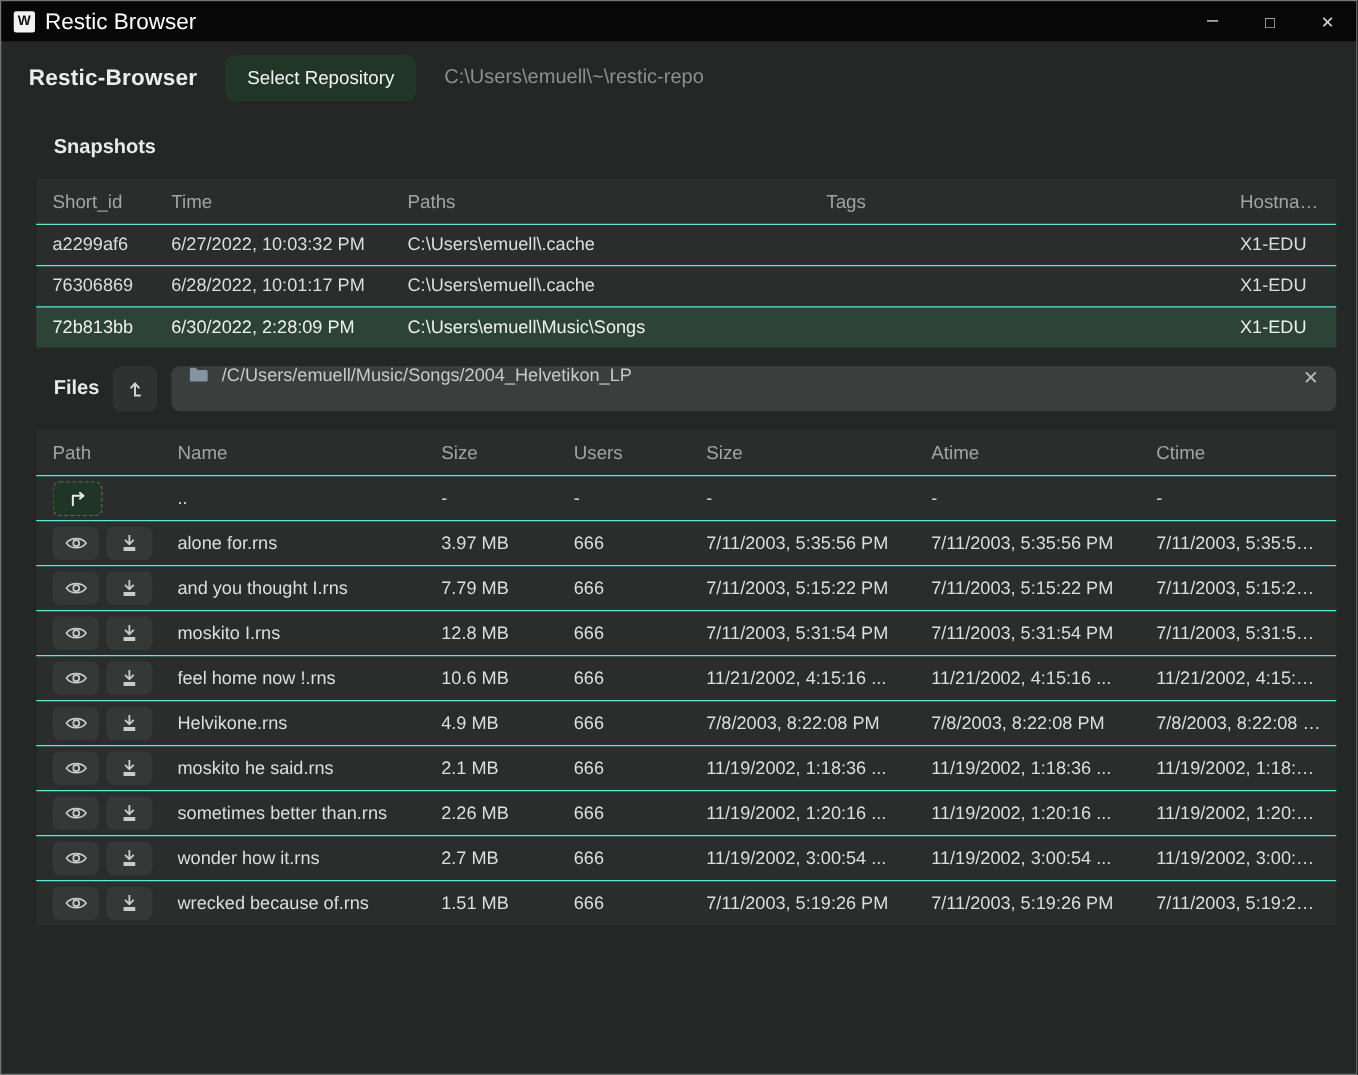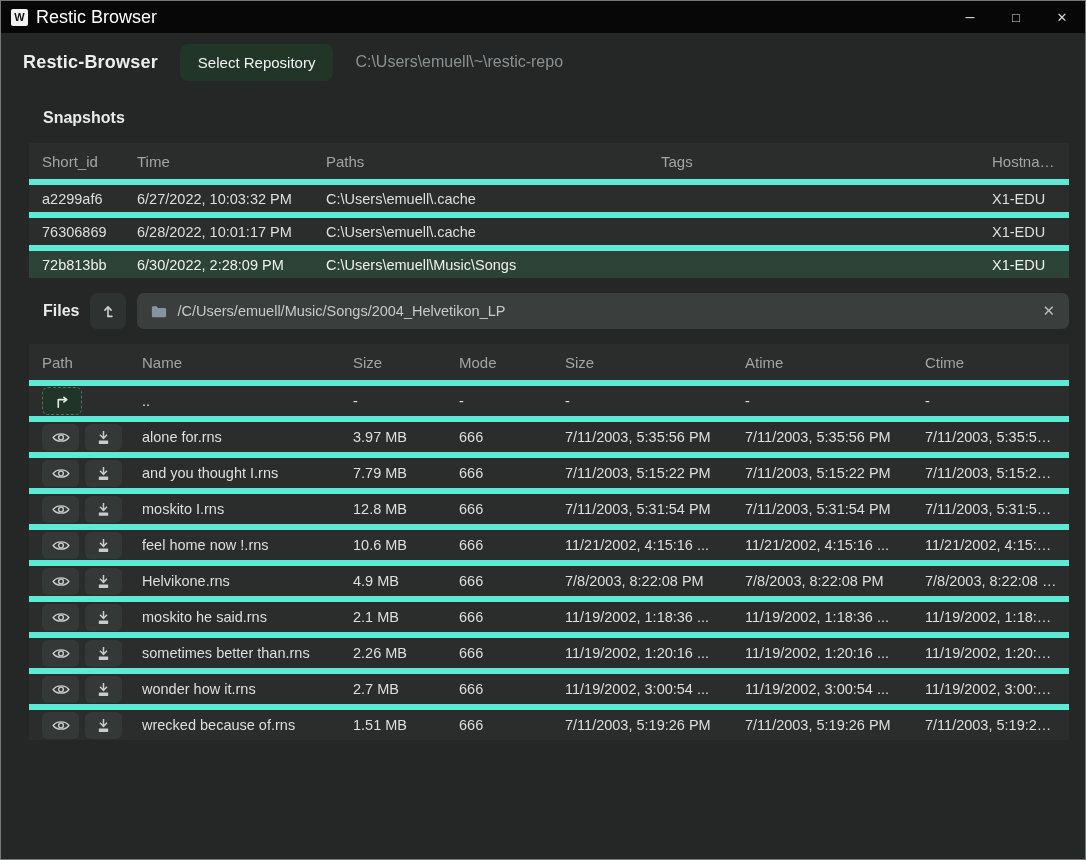--- a/index.html
+++ b/index.html
@@ -52,38 +52,38 @@
 
   
   .content { padding: 0 16px 0 8px; margin-left: 20px; }
   .section-title {
     color: #e9ebea; font-size: 16px; font-weight: bold;
     margin: 18px 0 16px 14px;
   }
 
   .thead, .trow { display: grid; align-items: center; padding-left: 13px; }
   .thead { height: 36px; background: #2a2d2c; color: #a3a3a3; font-size: 15px; }
-  .trow  { background: #2a2d2c; color: #dddfde; font-size: 14.5px; border-top: 6px solid #5eead4; }
+  .trow  { background: #2a2d2c; color: #dddfde; font-size: 14.5px; border-top: 1px solid #5eead4; }
   .grid-snap  { grid-template-columns: 95px 189px 335px 331px 1fr; }
   .grid-files { grid-template-columns: 100px 211px 106px 106px 180px 180px 1fr; }
   .snap-row { height: 33px; cursor: default; }
   .snap-row.selected { background: #2e4337; color: #edf1ee; }
   .file-row { height: 36px; }
   .cell { overflow: hidden; white-space: nowrap; text-overflow: ellipsis; padding-right: 10px; }
 
   
   .files-bar { display: flex; align-items: center; margin: 15px 0 15px 0; gap: 11px; }
   .files-label { color: #e9ebea; font-size: 16px; font-weight: bold; margin-left: 14px; }
   .sq-btn {
     width: 36px; height: 36px; background: #2e3231; border: none; border-radius: 7px;
     display: flex; align-items: center; justify-content: center; cursor: pointer;
   }
   .path-field {
     flex: 1; height: 36px; background: #3a3f3d; border-radius: 7px;
-    display: flex; align-items: center; gap: 10px; padding: 0 14px;
+    display: flex; align-items: flex-start; gap: 10px; padding: 0 14px;
     color: #c6cac8; font-size: 14.5px;
   }
   .path-clear { margin-left: auto; color: #b9bdbc; font-size: 15px; cursor: pointer; }
 
   
   .actions { display: flex; gap: 6px; }
   .icon-btn {
     width: 37px; height: 27px; background: #343837; border: none; border-radius: 6px;
     display: flex; align-items: center; justify-content: center; cursor: pointer;
   }
@@ -181,21 +181,21 @@
         <span>/C/Users/emuell/Music/Songs/2004_Helvetikon_LP</span>
         <span class="path-clear">✕</span>
       </div>
     </div>
 
     <div>
       <div class="thead grid-files">
         <span class="cell">Path</span>
         <span class="cell">Name</span>
         <span class="cell">Size</span>
-        <span class="cell">Mode</span>
+        <span class="cell">Users</span>
         <span class="cell">Size</span>
         <span class="cell">Atime</span>
         <span class="cell">Ctime</span>
       </div>
 
       <div class="trow file-row grid-files">
         <span class="cell">
           <button class="parent-btn">
             <span>
               <svg width="17" height="15" viewBox="0 0 18 16" fill="none" stroke="#e8eae9" stroke-width="1.7" stroke-linecap="round" stroke-linejoin="round">

